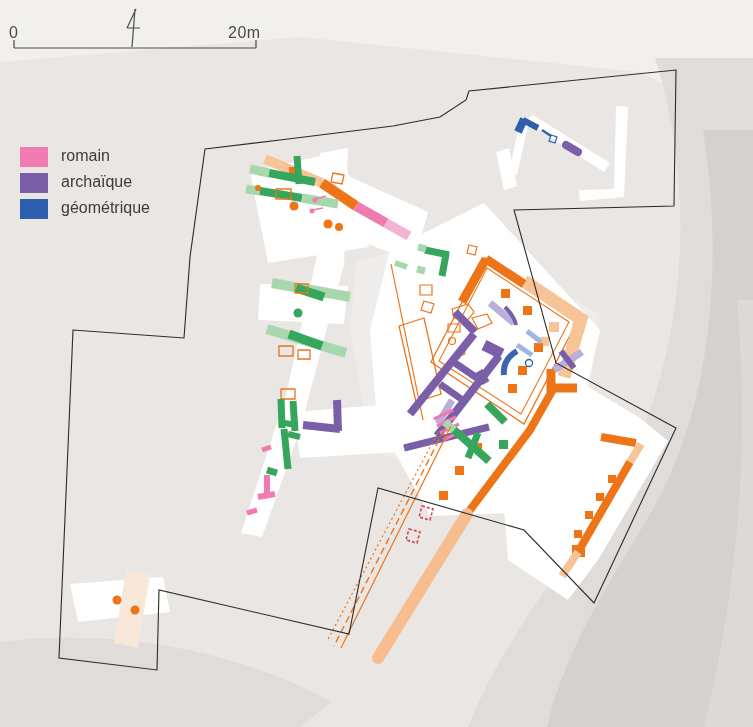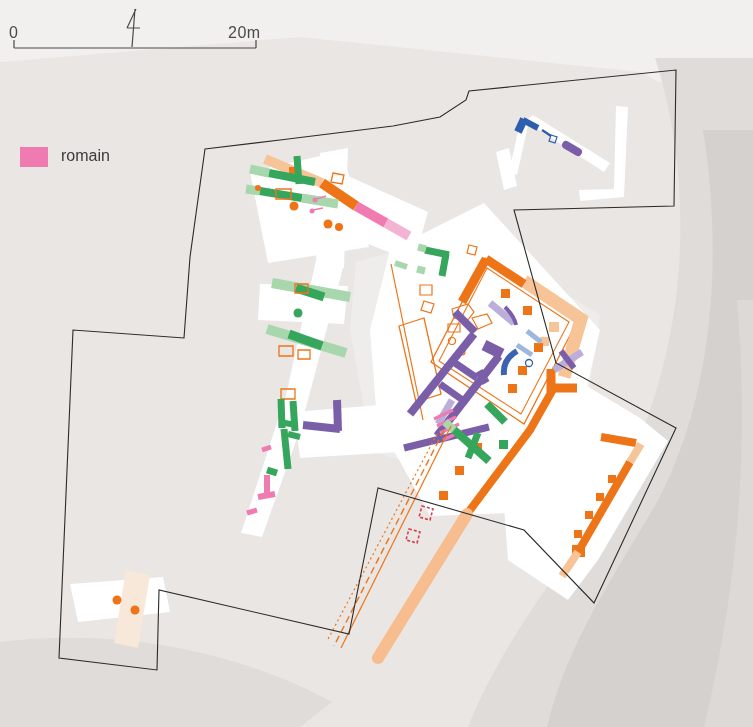--- a/index.html
+++ b/index.html
@@ -172,14 +172,22 @@
     </svg>
 
   <span class="scale-label scale-zero">0</span>
   <span class="scale-label scale-50m">20m</span>
 
   <div class="legend">
     <div class="legend-item">
       <div class="swatch" style="background: rgb(239, 123, 176);"></div>
       <span class="legend-label">romain</span>
     </div>
+    <div class="legend-item">
+      <div class="swatch" style="background: rgb(122, 95, 168);"></div>
+      <span class="legend-label">archaïque</span>
+    </div>
+    <div class="legend-item">
+      <div class="swatch" style="background: rgb(46, 95, 174);"></div>
+      <span class="legend-label">géométrique</span>
+    </div>
   </div>
 </div>
 
 </body></html>

